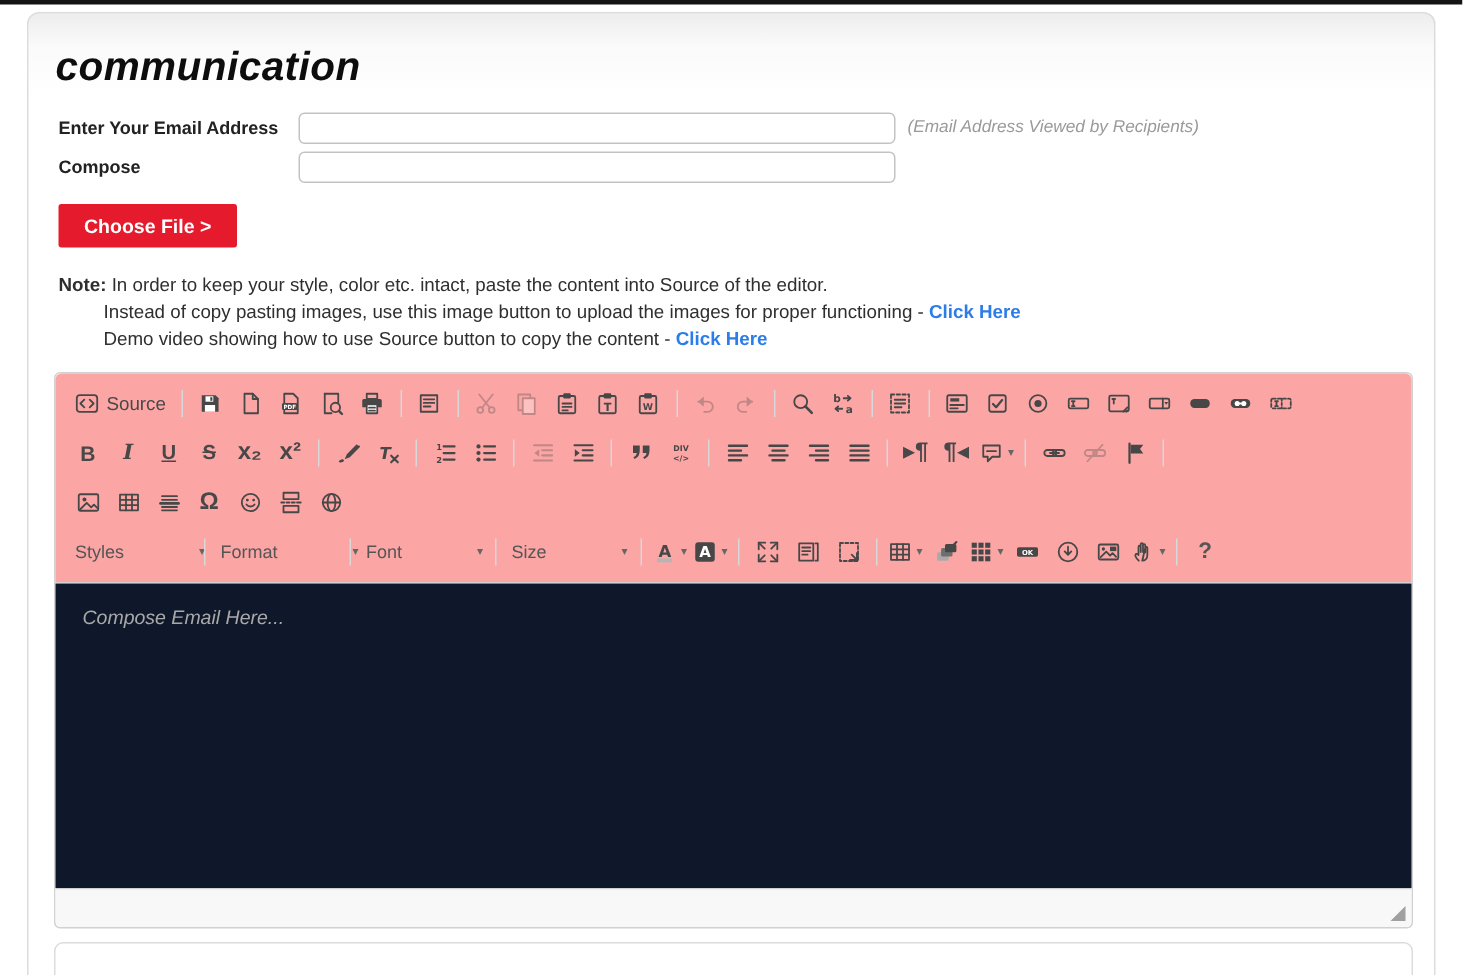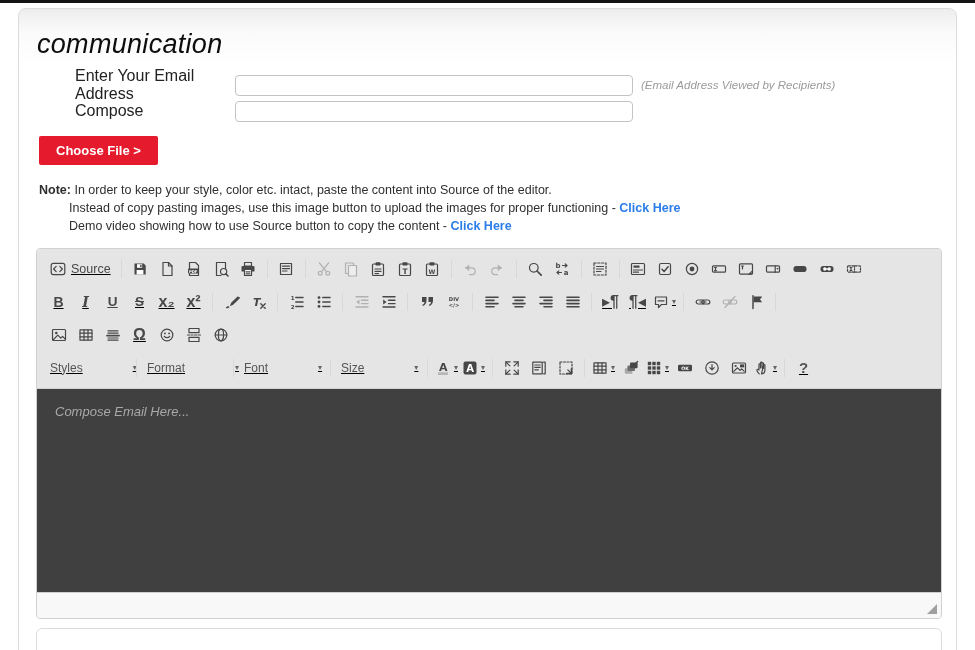--- a/index.html
+++ b/index.html
@@ -3,40 +3,40 @@
 <meta charset="utf-8">
 <style>
   * { margin:0; padding:0; box-sizing:border-box; }
   html,body { width:975px; height:650px; overflow:hidden; background:#fff;
     font-family:"Liberation Sans","DejaVu Sans",sans-serif; }
   .topbar { height:3px; background:#141414; width:100%; }
   .card { margin:5px 0 0 18px; width:939px; min-height:780px;
     border:1px solid #dcdcdc; border-radius:8px;
     background:linear-gradient(180deg,#ededed 0px,#fafafa 22px,#ffffff 55px); }
   .card-inner { padding:18px 16px 0 16px; }
-  h1.title { font-size:27px; font-weight:normal; font-style:italic; color:#0d0d0d;
+  h1.title { font-size:27px; font-weight:bold; font-style:italic; color:#0d0d0d;
     letter-spacing:.3px; margin:2px 0 14px 2px; }
   .form-row { display:flex; align-items:center; margin:0 0 4px 4px; height:22px; }
-  .form-row label { width:160px; font-size:16px; font-weight:normal; color:#222;margin-left:36px; }
+  .form-row label { width:160px; font-size:12px; font-weight:bold; color:#222; }
   .form-row input { width:398px; height:21px; border:1px solid #c3c3c3; border-radius:4px;
     padding:0 8px; font-size:12px; color:#333; background:#fff; outline:none; }
   .hint { font-size:11.5px; font-style:italic; color:#9a9a9a; margin-left:8px; }
   .choose-file { margin:10px 0 0 4px; background:#e51b2d; color:#fff; border:none;
     font-size:13px; font-weight:bold; padding:7px 17px; border-radius:2px; cursor:pointer;
     font-family:inherit; }
   .note { margin:16px 0 0 4px; font-size:12.5px; color:#2f2f2f; line-height:18px; }
   .note .nl { margin-bottom:0; }
   .note .ind { padding-left:30px; }
   .note b { font-weight:bold; }
   .note a { color:#2b7de9; text-decoration:none; font-weight:600; cursor:pointer; }
   
   .editor { margin:13px 0 0 1px; width:906px; border:1px solid #d1d1d1; border-radius:4px;
     background:#fff; }
   .toolbar { padding:3px 8px 4px 8px; border-bottom:1px solid #d1d1d1; border-radius:4px 4px 0 0;
-    background:#e5e5e5;text-decoration:underline; }
+    background:#fca5a5; }
   .tb-row { display:flex; align-items:center; height:33px; }
   .tb-btn { display:inline-flex; align-items:center; justify-content:center;
     min-width:27px; height:26px; border-radius:2px; color:#484848; cursor:pointer;
     text-decoration:none; }
   .tb-wide { padding:0 5px; gap:5px; }
   .tb-lbl { font-size:12.5px; color:#484848; }
   .dis { opacity:.32; cursor:default; }
   .tb-sep { width:1px; height:18px; background:#d8d8d8; margin:0 5px; flex:none; }
   .tb-ic { display:inline-flex; align-items:center; justify-content:center; }
   .tb-ic svg { stroke:#474747; fill:none; stroke-width:1.2; stroke-linecap:round;
@@ -45,21 +45,21 @@
   .tb-g { font-size:16px; font-weight:600; line-height:1; }
   .gb { font-weight:800; font-size:14px; }
   .gi { font-style:italic; font-family:"DejaVu Serif",serif; font-weight:700; font-size:14px; }
   .gu { text-decoration:underline; font-weight:700; font-size:13.5px; }
   .gs { text-decoration:line-through; font-weight:700; font-size:13.5px; }
   .gq { font-size:15px; font-weight:700; color:#555; }
   .tb-caret { font-size:8px; color:#666; margin-left:3px; line-height:1; }
   .tb-combo { display:inline-flex; align-items:center; justify-content:space-between;
     width:86px; height:26px; padding:0 5px; cursor:pointer; border-radius:2px;gap:47px; }
   .tb-combo-label { font-size:12px; color:#555; }
-  .content-area { height:203px; padding:15px 18px; background:#404040; }
+  .content-area { height:203px; padding:15px 18px; background:#0f172a; }
   .placeholder { font-size:13px; font-style:italic; color:#a9a9a9; }
   .bottombar { height:26px; background:#f8f8f8; border-top:1px solid #d1d1d1;
     border-radius:0 0 4px 4px; position:relative; }
   .resize-handle { position:absolute; right:4px; bottom:4px; width:0; height:0;
     border-left:10px solid transparent; border-bottom:10px solid #a0a0a0; cursor:nwse-resize; }
   
   .vars-box { margin:9px 0 0 1px; width:906px; border:1px solid #dcdcdc; border-radius:6px;
     background:#fff; padding:20px 28px 30px 28px; }
   .vars-title { font-size:12.5px; font-weight:bold; color:#1e1e1e; margin-bottom:17px; }
 </style>

